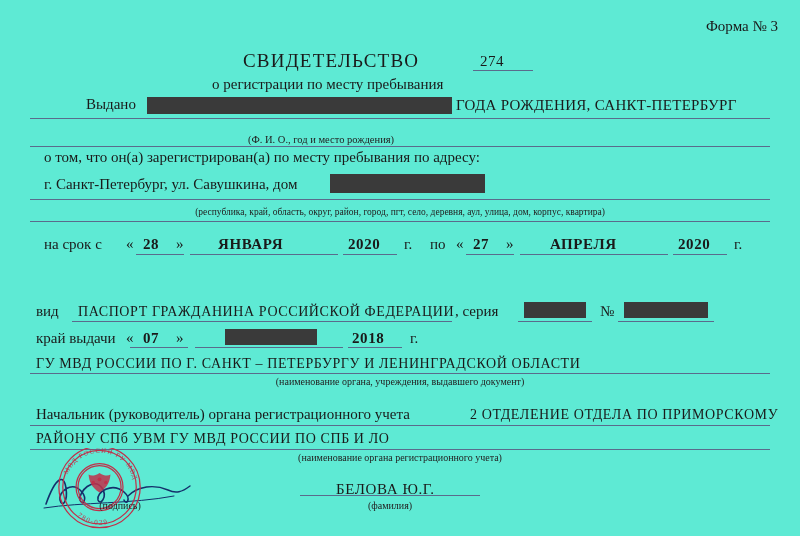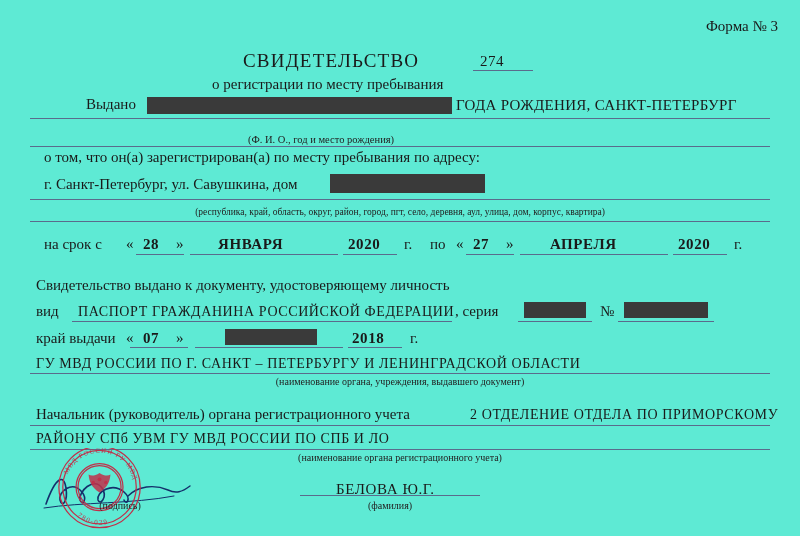--- a/index.html
+++ b/index.html
@@ -137,21 +137,20 @@
   <div class="abs lbl" style="left:506px; top:236px;">»</div>
   <div class="line" style="left:466px; top:254px; width:48px;"></div>
 
   <div class="abs lbl mono-ish" style="left:550px; top:236px; font-weight:bold;">АПРЕЛЯ</div>
   <div class="line" style="left:520px; top:254px; width:148px;"></div>
 
   <div class="abs lbl mono-ish" style="left:678px; top:236px; font-weight:bold;">2020</div>
   <div class="line" style="left:673px; top:254px; width:54px;"></div>
   <div class="abs lbl" style="left:734px; top:236px;">г.</div>
 
-  <div class="abs lbl" style="left:36px; top:277px;">Свидетельство выдано к документу, удостоверяющему личность</div>
 
   <div class="abs lbl" style="left:36px; top:303px;">вид</div>
   <div class="abs lbl mono-ish" style="left:78px; top:304px; font-size:14px;text-align:right;">ПАСПОРТ ГРАЖДАНИНА РОССИЙСКОЙ ФЕДЕРАЦИИ</div>
   <div class="line" style="left:72px; top:321px; width:380px;"></div>
   <div class="abs lbl" style="left:455px; top:303px;">, серия</div>
   <div class="abs redact" style="left:524px; top:302px; width:62px; height:16px;"></div>
   <div class="line" style="left:518px; top:321px; width:74px;"></div>
   <div class="abs lbl" style="left:600px; top:303px;">№</div>
   <div class="abs redact" style="left:624px; top:302px; width:84px; height:16px;"></div>
   <div class="line" style="left:618px; top:321px; width:96px;"></div>

